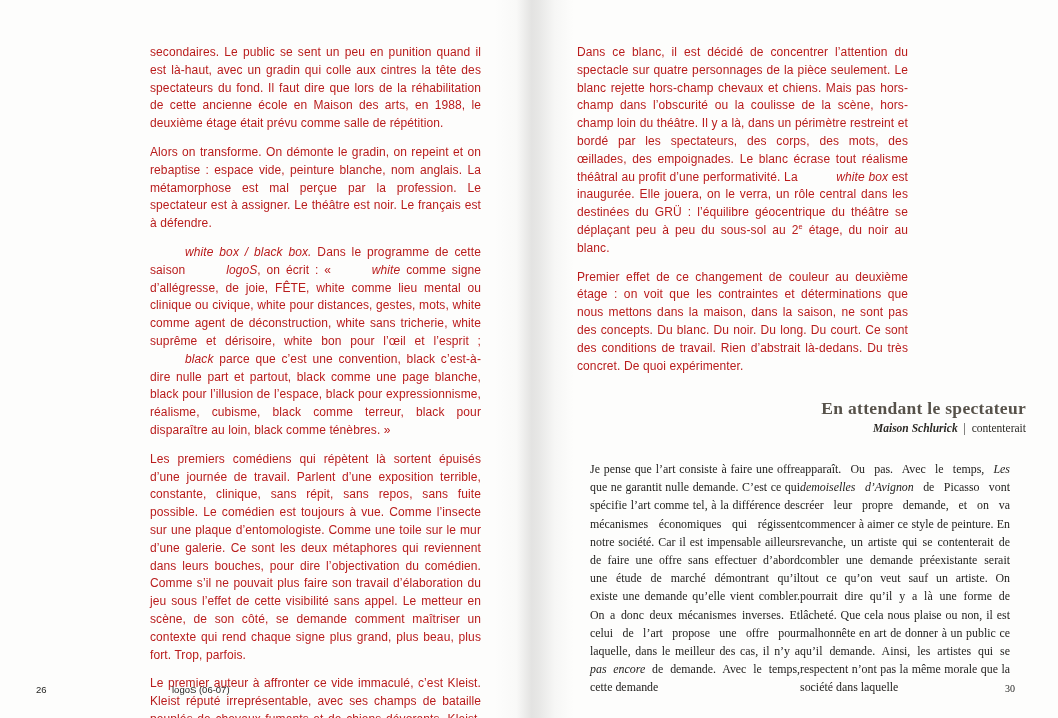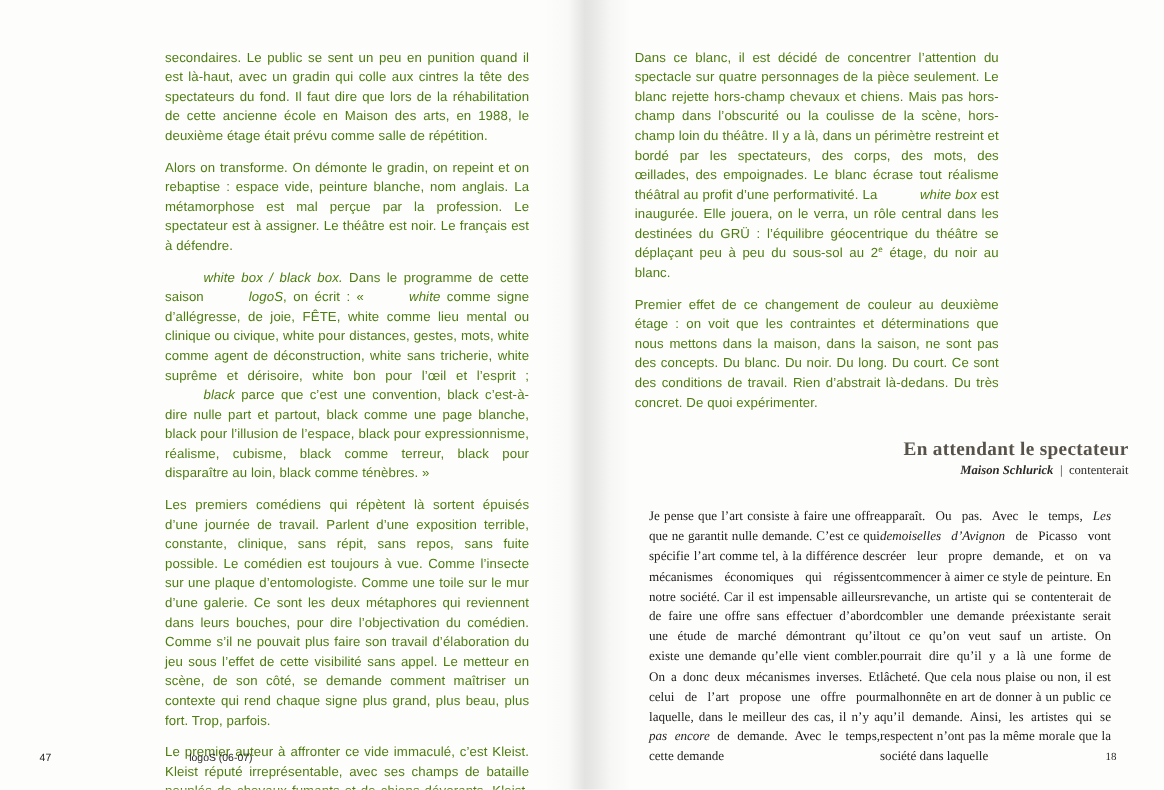--- a/index.html
+++ b/index.html
@@ -33,21 +33,21 @@
       rgba(40,38,34,0)    100%);
     pointer-events: none;
   }
   
   .body-sans p {
     font-family: "Liberation Sans", sans-serif;
     font-size: 12px;
     line-height: 17.8px;
     letter-spacing: 0.1px;
     text-align: justify;
-    color: #4d7c0f;
+    color: #b91c1c;
     margin: 0 0 11px 0;
     hyphens: auto;
     -webkit-hyphens: auto;
   }
   .body-sans p i { font-style: italic; padding-left: 35px; }
   .left-text {
     position: absolute;
     left: 150px;
     top: 44px;
     width: 331px;
@@ -140,35 +140,35 @@
 
   <div class="gutter"></div>
 
   <div class="body-sans left-text">
     <p><span>secondaires. Le public se sent un peu en punition quand il est là-haut, avec un gradin qui colle aux cintres la tête des spectateurs du fond. Il faut dire que lors de la réhabilitation de cette ancienne école en Maison des arts, en 1988, le deuxième étage était prévu comme salle de répétition.</span></p>
     <p><span>Alors on transforme. On démonte le gradin, on repeint et on rebaptise : espace vide, peinture blanche, nom anglais. La métamorphose est mal perçue par la profession. Le spectateur est à assigner. Le théâtre est noir. Le français est à défendre.</span></p>
     <p><i>white box / black box.</i><span> Dans le programme de cette saison </span><i>logoS</i><span>, on écrit : « </span><i>white</i><span> comme signe d’allégresse, de joie, FÊTE, white comme lieu mental ou clinique ou civique, white pour distances, gestes, mots, white comme agent de déconstruction, white sans tricherie, white suprême et dérisoire, white bon pour l’œil et l’esprit ; </span><i>black</i><span> parce que c’est une convention, black c’est-à-dire nulle part et partout, black comme une page blanche, black pour l’illusion de l’espace, black pour expressionnisme, réalisme, cubisme, black comme terreur, black pour disparaître au loin, black comme ténèbres. »</span></p>
     <p><span>Les premiers comédiens qui répètent là sortent épuisés d’une journée de travail. Parlent d’une exposition terrible, constante, clinique, sans répit, sans repos, sans fuite possible. Le comédien est toujours à vue. Comme l’insecte sur une plaque d’entomologiste. Comme une toile sur le mur d’une galerie. Ce sont les deux métaphores qui reviennent dans leurs bouches, pour dire l’objectivation du comédien. Comme s’il ne pouvait plus faire son travail d’élaboration du jeu sous l’effet de cette visibilité sans appel. Le metteur en scène, de son côté, se demande comment maîtriser un contexte qui rend chaque signe plus grand, plus beau, plus fort. Trop, parfois.</span></p>
     <p><span>Le premier auteur à affronter ce vide immaculé, c’est Kleist. Kleist réputé irreprésentable, avec ses champs de bataille peuplés de chevaux fumants et de chiens dévorants. Kleist, et la réalité profuse de sa </span></p>
   </div>
-  <div class="pagenum-left">47</div>
+  <div class="pagenum-left">26</div>
   <div class="footer-center">logoS (06-07)</div>
 
   <div class="body-sans right-text">
     <p><span>Dans ce blanc, il est décidé de concentrer l’attention du spectacle sur quatre personnages de la pièce seulement. Le blanc rejette hors-champ chevaux et chiens. Mais pas hors-champ dans l’obscurité ou la coulisse de la scène, hors-champ loin du théâtre. Il y a là, dans un périmètre restreint et bordé par les spectateurs, des corps, des mots, des œillades, des empoignades. Le blanc écrase tout réalisme théâtral au profit d’une performativité. La </span><i>white box</i><span> est inaugurée. Elle jouera, on le verra, un rôle central dans les destinées du GRÜ : l’équilibre géocentrique du théâtre se déplaçant peu à peu du sous-sol au 2</span><sup>e</sup><span> étage, du noir au blanc.</span></p>
     <p><span>Premier effet de ce changement de couleur au deuxième étage : on voit que les contraintes et déterminations que nous mettons dans la maison, dans la saison, ne sont pas des concepts. Du blanc. Du noir. Du long. Du court. Ce sont des conditions de travail. Rien d’abstrait là-dedans. Du très concret. De quoi expérimenter.</span></p>
   </div>
 
   <div class="article">
     <h2 class="article-title">En attendant le spectateur</h2>
     <div class="byline">
       <span class="author">Maison Schlurick</span>
       <span class="sep">|</span>
       <span class="role">contenterait</span>
     </div>
     <div class="cols">
       <p><span>Je pense que l’art consiste à faire une offre que ne garantit nulle demande. C’est ce qui spécifie l’art comme tel, à la différence des mécanismes économiques qui régissent notre société. Car il est impensable ailleurs de faire une offre sans effectuer d’abord une étude de marché démontrant qu’il existe une demande qu’elle vient combler. On a donc deux mécanismes inverses. Et celui de l’art propose une offre pour laquelle, dans le meilleur des cas, il n’y a </span><i>pas encore</i><span> de demande. Avec le temps, cette demande</span></p>
       <p><span>apparaît. Ou pas. Avec le temps, </span><i>Les demoiselles d’Avignon</i><span> de Picasso vont créer leur propre demande, et on va commencer à aimer ce style de peinture. En revanche, un artiste qui se contenterait de combler une demande préexistante serait tout ce qu’on veut sauf un artiste. On pourrait dire qu’il y a là une forme de lâcheté. Que cela nous plaise ou non, il est malhonnête en art de donner à un public ce qu’il demande. Ainsi, les artistes qui se respectent n’ont pas la même morale que la société dans laquelle</span></p>
     </div>
   </div>
-  <div class="pagenum-right">18</div>
+  <div class="pagenum-right">30</div>
 
 </div>
 
 </body></html>

